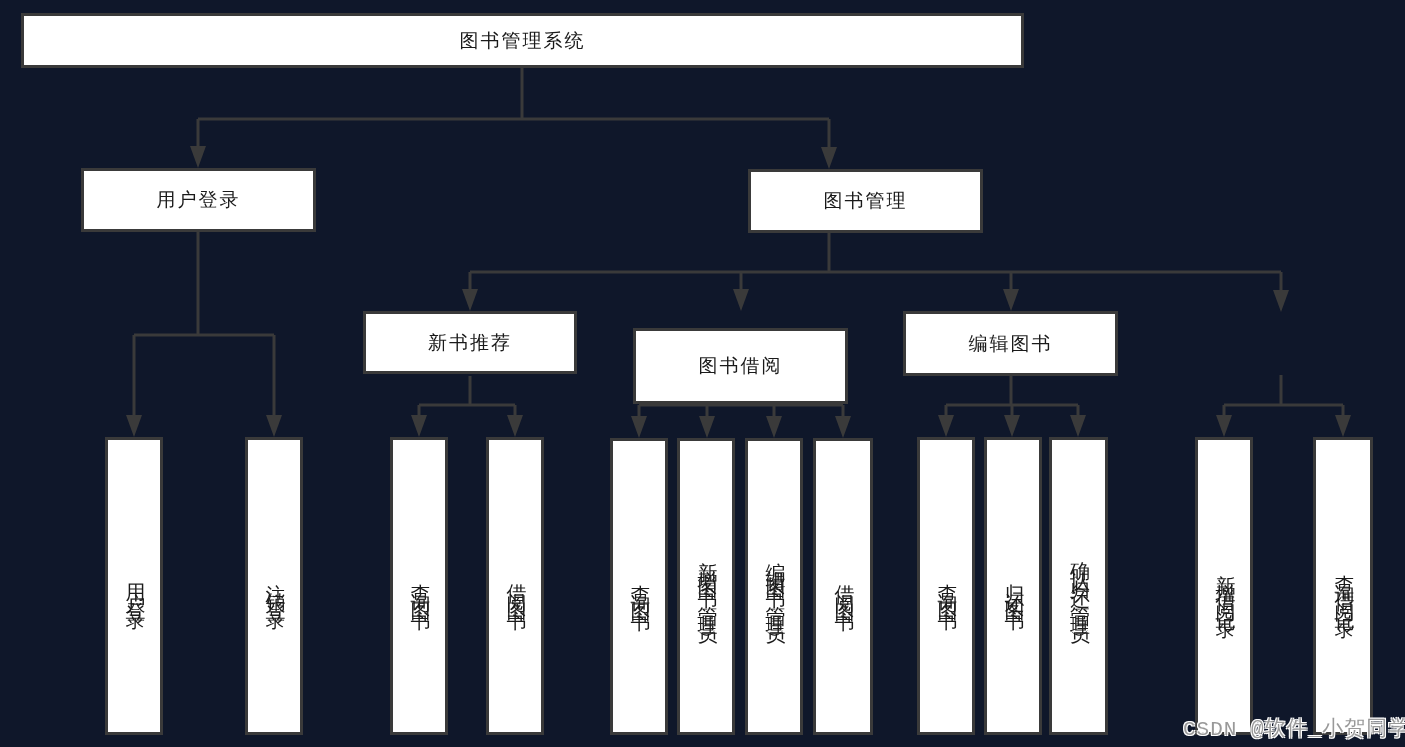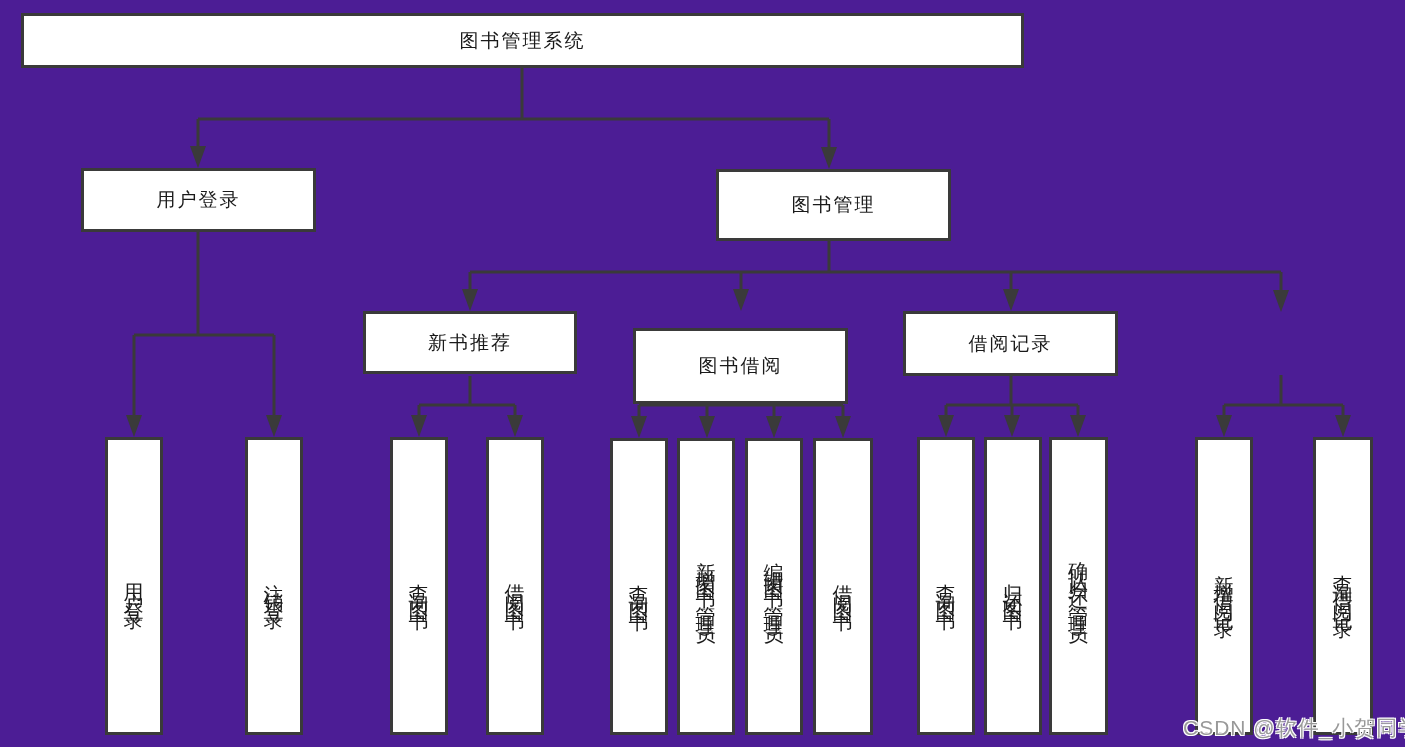--- a/index.html
+++ b/index.html
@@ -1,21 +1,21 @@
 <!DOCTYPE html>
 <html style="--line-color: #3a3a3a; --text-color: #1a1a1a; --watermark-color: #999999;"><head>
 <meta charset="utf-8">
 <style>
   html, body { margin: 0; padding: 0; background: #ffffff; }
   .canvas {
     position: relative;
     width: 1405px;
     height: 747px;
-    background: #4c1d95;
-    font-family: Liberation Sans, sans-serif;
+    background: #0f172a;
+    font-family: Liberation Mono, monospace;
     overflow: hidden;
   }
   .connectors {
     position: absolute;
     left: 0; top: 0;
     width: 1405px; height: 747px;
     pointer-events: none;
   }
   .connectors path {
     fill: none;
@@ -101,32 +101,32 @@
     <polygon points="1343,437 1335,415 1351,415"></polygon>
   </svg>
 
   <div class="node h" style="left:21px; top:13px; width:1003px; height:55px">
     <span>图书管理系统</span>
   </div>
 
   <div class="node h" style="left:81px; top:168px; width:235px; height:64px">
     <span>用户登录</span>
   </div>
-  <div class="node h" style="left:716px; top:169px; width:235px; height:72px">
+  <div class="node h" style="left:748px; top:169px; width:235px; height:64px">
     <span>图书管理</span>
   </div>
 
   <div class="node h" style="left:363px; top:311px; width:214px; height:63px">
     <span>新书推荐</span>
   </div>
   <div class="node h" style="left:633px; top:328px; width:215px; height:76px">
     <span>图书借阅</span>
   </div>
   <div class="node h" style="left:903px; top:311px; width:215px; height:65px">
-    <span>借阅记录</span>
+    <span>编辑图书</span>
   </div>
 
   <div class="node v" style="left:105px; top:437px; width:58px; height:298px">
     <span>用户登录</span>
   </div>
   <div class="node v" style="left:245px; top:437px; width:58px; height:298px">
     <span>注销登录</span>
   </div>
 
   <div class="node v" style="left:390px; top:437px; width:58px; height:298px">

